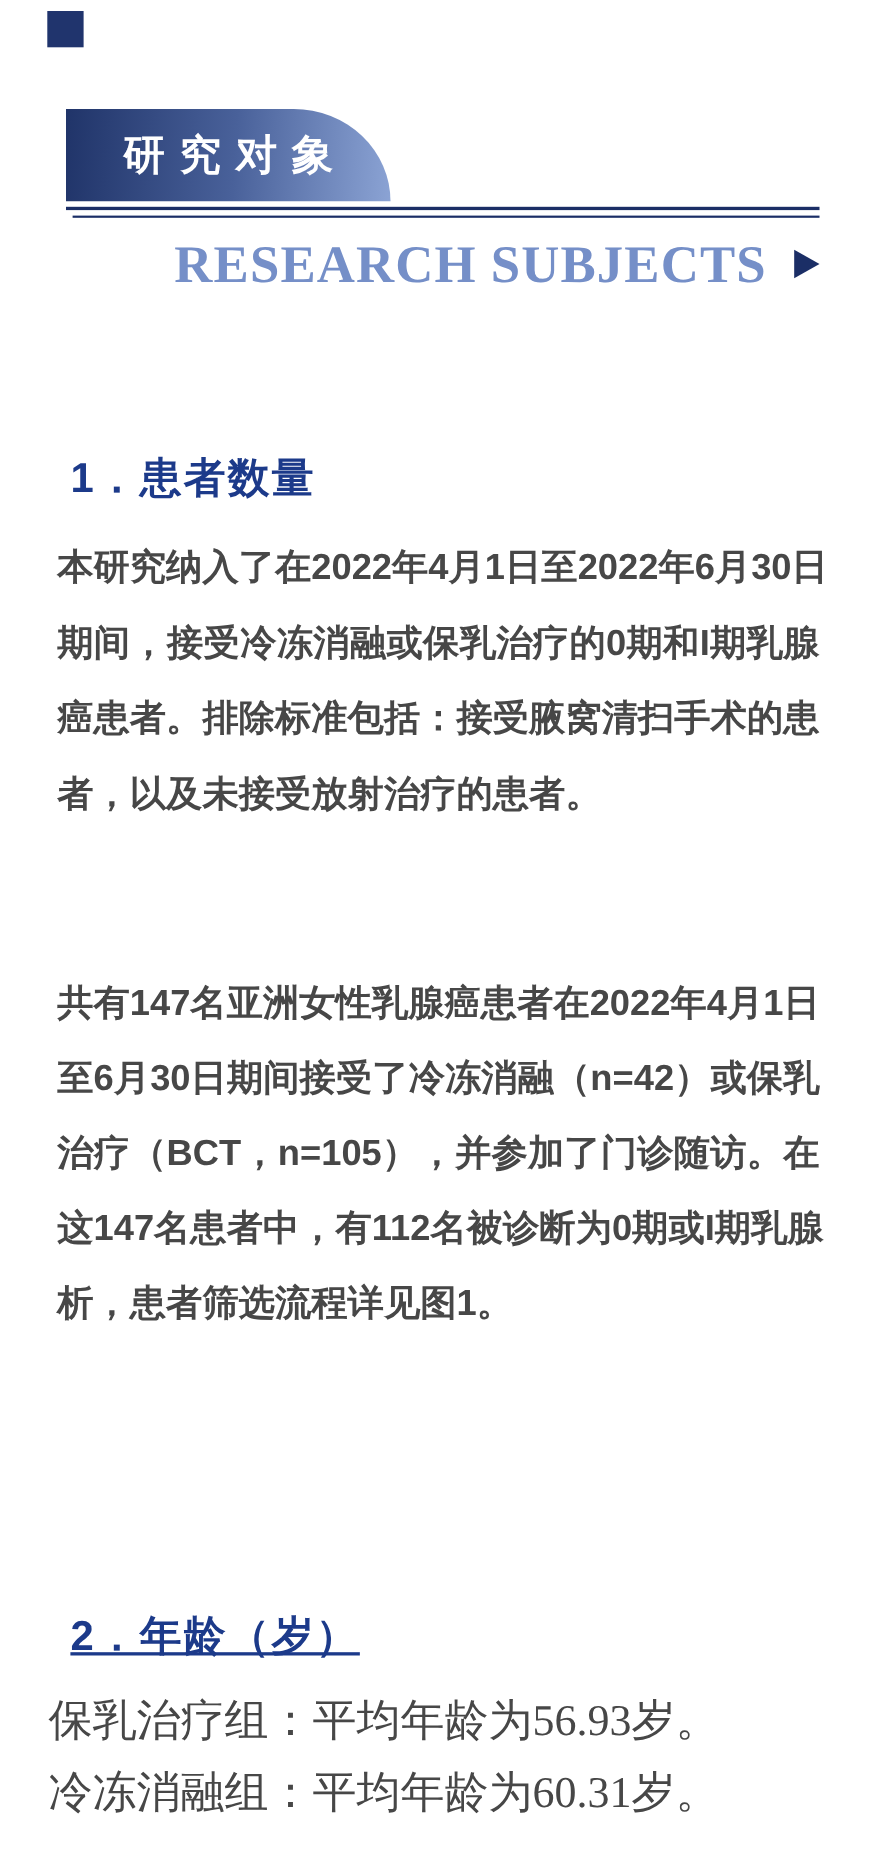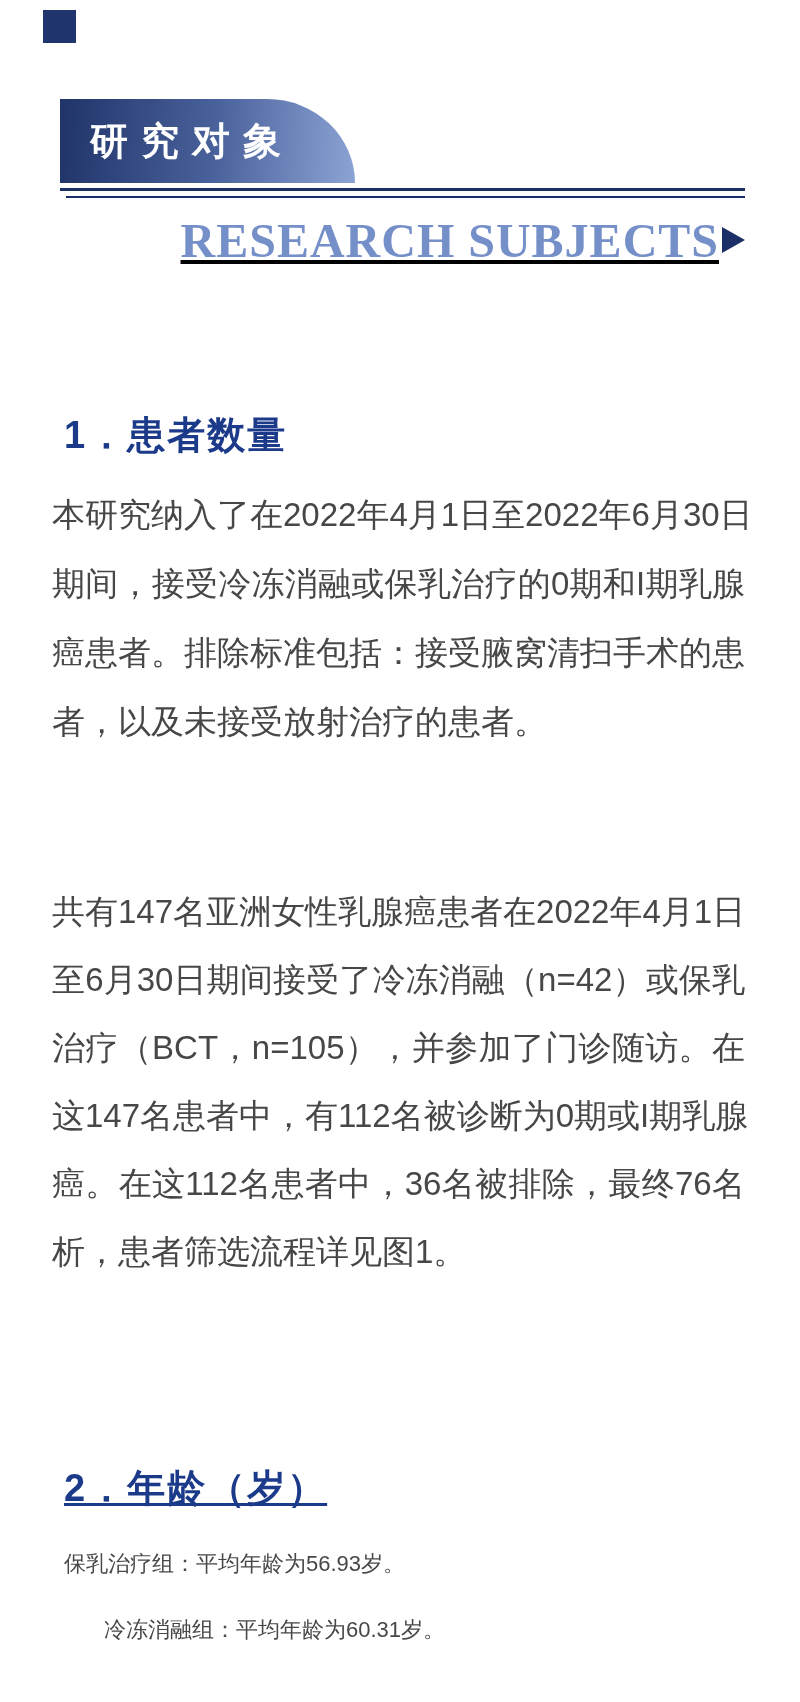--- a/index.html
+++ b/index.html
@@ -14,28 +14,28 @@
   }
   
   .banner{
     position:absolute;left:60px;top:99px;width:295px;height:84px;
     background:linear-gradient(94deg,#203469 0%,#49619a 52%,#8ba3d4 100%);
     border-top-right-radius:88px 84px;
     display:flex;align-items:center;
   }
   .banner-title{
     color:#ffffff;font-family:"Liberation Serif", serif;font-weight:bold;
-    font-size:38px;letter-spacing:13px;padding-left:30px;white-space:nowrap;
+    font-size:38px;letter-spacing:13px;padding-left:52px;white-space:nowrap;
   }
   .rule-a{position:absolute;left:60px;top:188px;width:685px;height:3px;background:#1b2e66;}
   .rule-b{position:absolute;left:66px;top:196px;width:679px;height:2px;background:#1b2e66;}
   
   .subtitle-row{
     position:absolute;left:0;top:212px;width:745px;height:56px;
-    display:flex;justify-content:flex-end;align-items:center;gap:3px;text-decoration:underline;
+    display:flex;justify-content:flex-end;align-items:center;gap:25px;
   }
   .subtitle-text{
     font-family:"Liberation Serif", serif;font-weight:bold;font-size:48px;
     color:#758fc8;letter-spacing:1px;white-space:nowrap;
   }
   .subtitle-arrow{
     width:0;height:0;flex:0 0 auto;
     border-left:23px solid #1b2e66;
     border-top:13px solid transparent;
     border-bottom:13px solid transparent;
@@ -49,29 +49,29 @@
   .sec-heading.h2{top:1466px;text-decoration:underline;}
   
   .para{
     position:absolute;left:52px;width:693px;color:#474747;font-size:33px;
   }
   .para.p1{top:480px;}
   .para.p2{top:878px;}
   .para.p1 .tline{height:69px;line-height:69px;}
   .para.p2 .tline{height:68px;line-height:68px;}
   .tline{
-    text-align:justify;text-align-last:justify;white-space:nowrap;
+    text-align:justify;text-align-last:justify;white-space:nowrap;font-weight:bold;
   }
   .tline.last{text-align-last:left;}
   .stat-line{
-    position:absolute;left:64px;width:693px;height:66px;line-height:66px;
-    color:#474747;font-size:22px;white-space:nowrap;
+    position:absolute;left:44px;width:693px;height:66px;line-height:66px;
+    color:#474747;font-size:40px;white-space:nowrap;font-family:Liberation Serif, serif;
   }
   .stat-line.s1{top:1531px;}
-  .stat-line.s2{top:1597px;margin-left:40px;}
+  .stat-line.s2{top:1597px;}
 </style>
 </head>
 <body>
 
 <div class="corner-square"></div>
 
 <div class="banner">
   <span class="banner-title">研究对象</span>
 </div>
 <div class="rule-a"></div>
@@ -89,20 +89,19 @@
   <div class="tline">期间，接受冷冻消融或保乳治疗的0期和I期乳腺</div>
   <div class="tline">癌患者。排除标准包括：接受腋窝清扫手术的患</div>
   <div class="tline last">者，以及未接受放射治疗的患者。</div>
 </div>
 
 <div class="para p2">
   <div class="tline">共有147名亚洲女性乳腺癌患者在2022年4月1日</div>
   <div class="tline">至6月30日期间接受了冷冻消融（n=42）或保乳</div>
   <div class="tline">治疗（BCT，n=105），并参加了门诊随访。在</div>
   <div class="tline">这147名患者中，有112名被诊断为0期或I期乳腺</div>
-  <div class="tline">癌。在这112名患者中，36名被排除，最终76名</div>
   <div class="tline last">析，患者筛选流程详见图1。</div>
 </div>
 
 <div class="sec-heading h2">2．年龄（岁）</div>
 
 <div class="stat-line s1">保乳治疗组：平均年龄为56.93岁。</div>
 <div class="stat-line s2">冷冻消融组：平均年龄为60.31岁。</div>
 
 </body></html>

